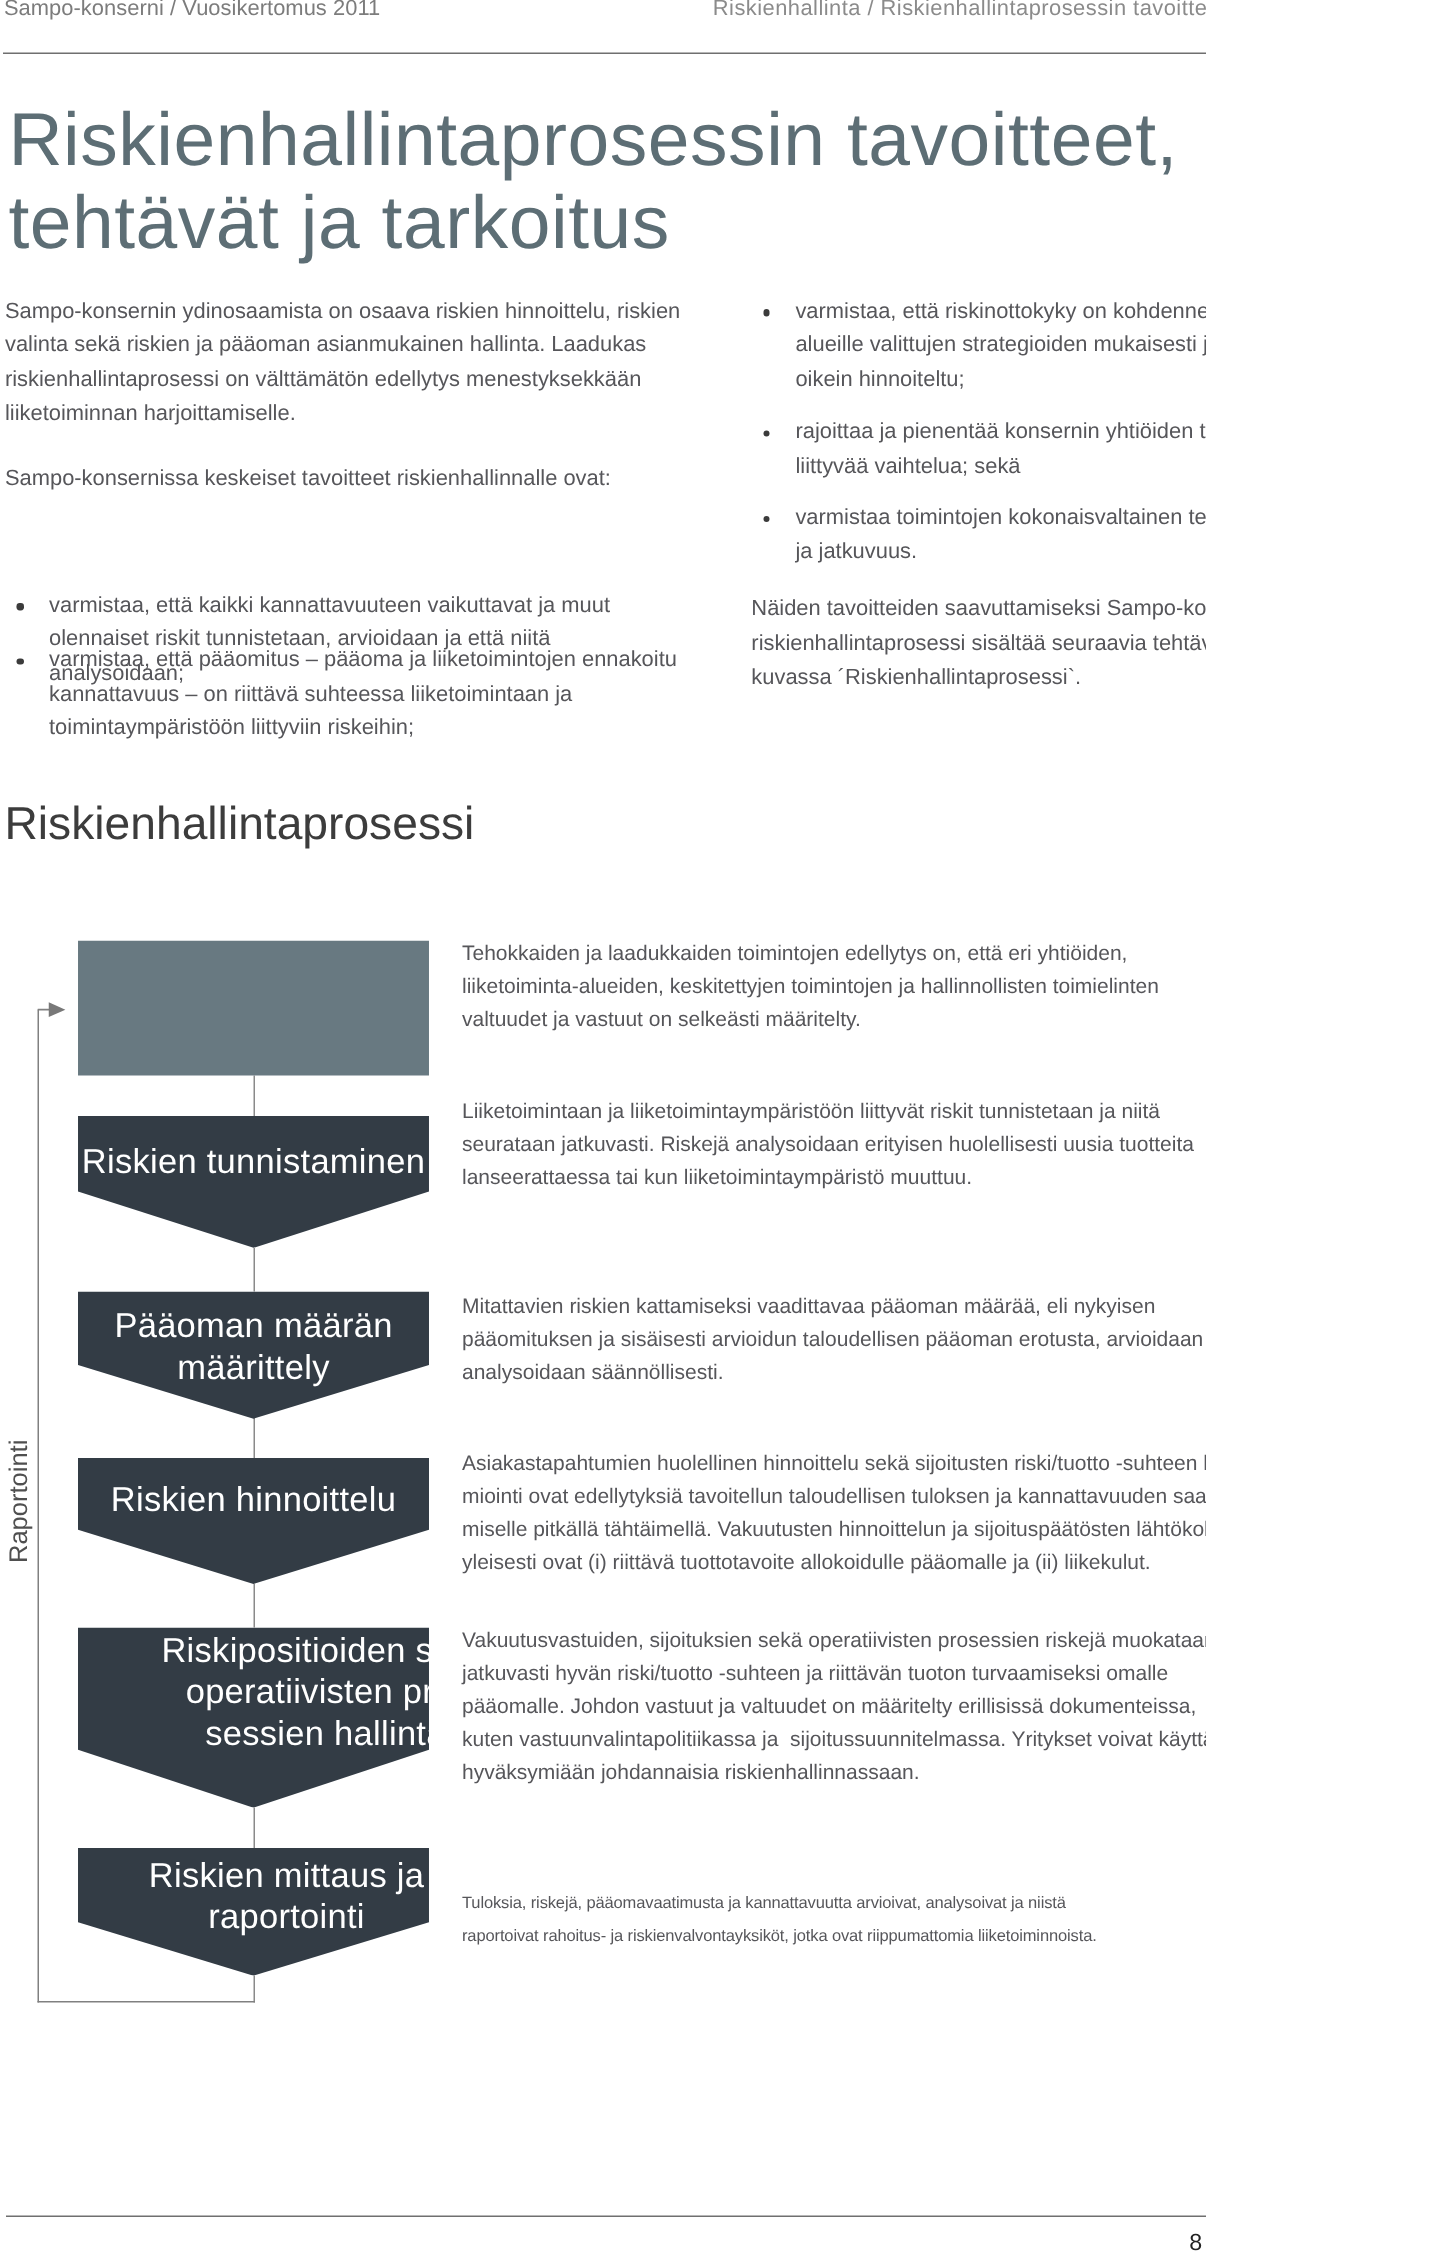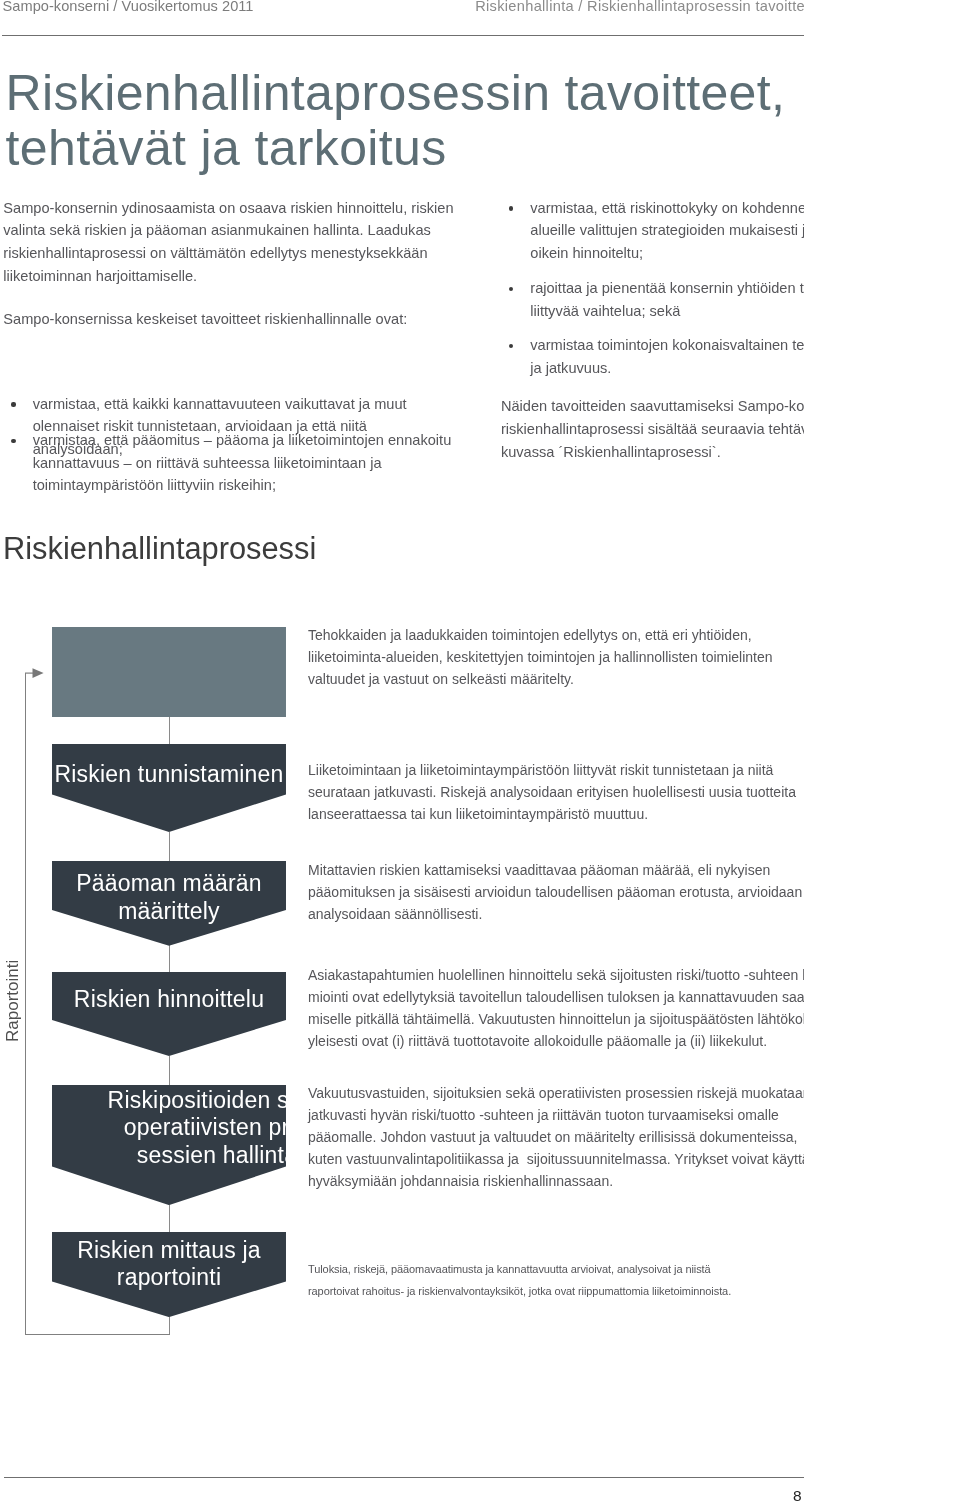--- a/index.html
+++ b/index.html
@@ -118,21 +118,21 @@
     <div class="stepdesc" style="top:623.6px;">Tehokkaiden ja laadukkaiden toimintojen edellytys on, että eri yhtiöiden,
 liiketoiminta-alueiden, keskitettyjen toimintojen ja hallinnollisten toimielinten
 valtuudet ja vastuut on selkeästi määritelty.</div>
 
     <div class="step" style="top:744.4px;height:87.9px;">
       <svg class="shape" viewBox="0 0 234 87.9" style="height:87.9px;">
         <polygon points="0,0 234,0 234,50.4 117,87.9 0,50.4" fill="#333c45"></polygon>
       </svg>
       <div class="steplabel" style="top:16.3px;">Riskien tunnistaminen</div>
     </div>
-    <div class="stepdesc" style="top:759px;">Liiketoimintaan ja liiketoimintaympäristöön liittyvät riskit tunnistetaan ja niitä
+    <div class="stepdesc" style="top:729px;">Liiketoimintaan ja liiketoimintaympäristöön liittyvät riskit tunnistetaan ja niitä
 seurataan jatkuvasti. Riskejä analysoidaan erityisen huolellisesti uusia tuotteita
 lanseerattaessa tai kun liiketoimintaympäristö muuttuu.</div>
 
     <div class="step" style="top:860.8px;height:84.8px;">
       <svg class="shape" viewBox="0 0 234 84.8" style="height:84.8px;">
         <polygon points="0,0 234,0 234,49.0 117,84.8 0,49.0" fill="#333c45"></polygon>
       </svg>
       <div class="steplabel" style="top:9.7px;">Pääoman määrän
 määrittely</div>
     </div>
@@ -162,21 +162,21 @@
     <div class="stepdesc" style="top:1081.8px;">Vakuutusvastuiden, sijoituksien sekä operatiivisten prosessien riskejä muokataan
 jatkuvasti hyvän riski/tuotto -suhteen ja riittävän tuoton turvaamiseksi omalle
 pääomalle. Johdon vastuut ja valtuudet on määritelty erillisissä dokumenteissa,
 kuten vastuunvalintapolitiikassa ja  sijoitussuunnitelmassa. Yritykset voivat käyttää
 hyväksymiään johdannaisia riskienhallinnassaan.</div>
 
     <div class="step" style="top:1231.6px;height:85.1px;">
       <svg class="shape" viewBox="0 0 234 85.1" style="height:85.1px;">
         <polygon points="0,0 234,0 234,49.5 117,85.1 0,49.5" fill="#333c45"></polygon>
       </svg>
-      <div class="steplabel" style="top:5.5px;">Riskien mittaus ja
+      <div class="steplabel" style="top:5.5px;margin-left:22px;">Riskien mittaus ja
 raportointi</div>
     </div>
     <div class="stepdesc" style="top:1222.4px;letter-spacing:-0.085px;font-size:11px;margin-top:36px;">Tuloksia, riskejä, pääomavaatimusta ja kannattavuutta arvioivat, analysoivat ja niistä
 raportoivat rahoitus- ja riskienvalvontayksiköt, jotka ovat riippumattomia liiketoiminnoista.</div>
 
   </div>
 
   <div class="ftr-rule"></div>
   <div class="pageno">8</div>
 

